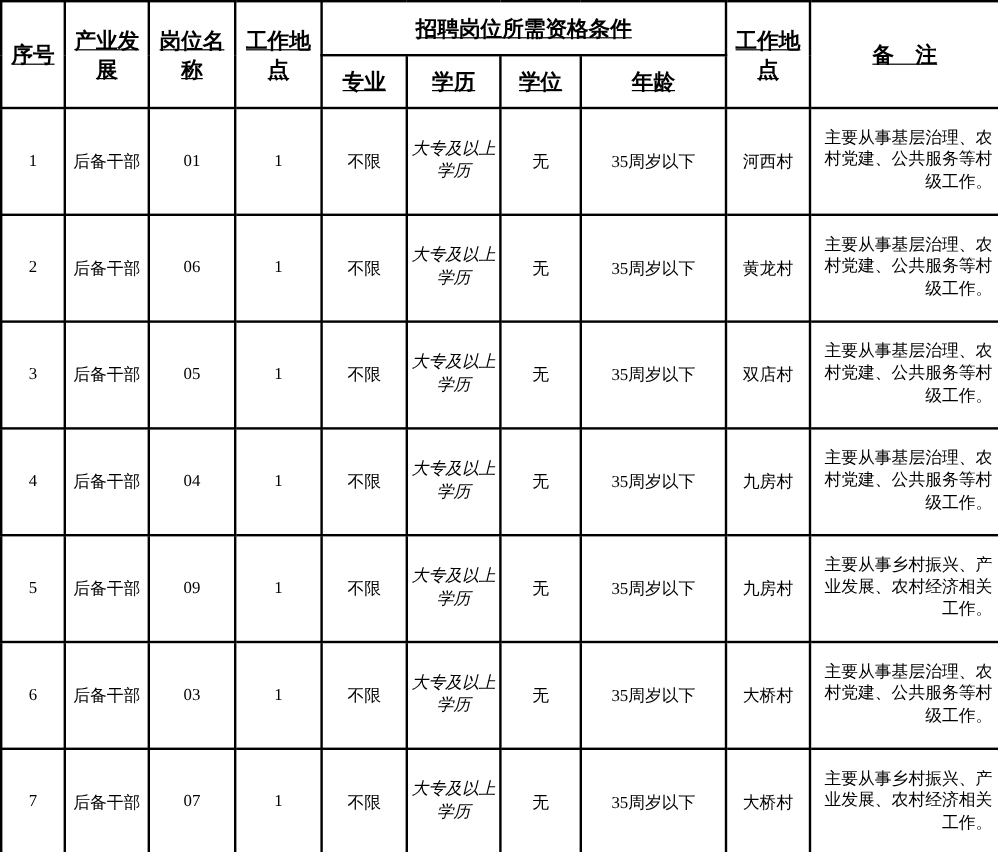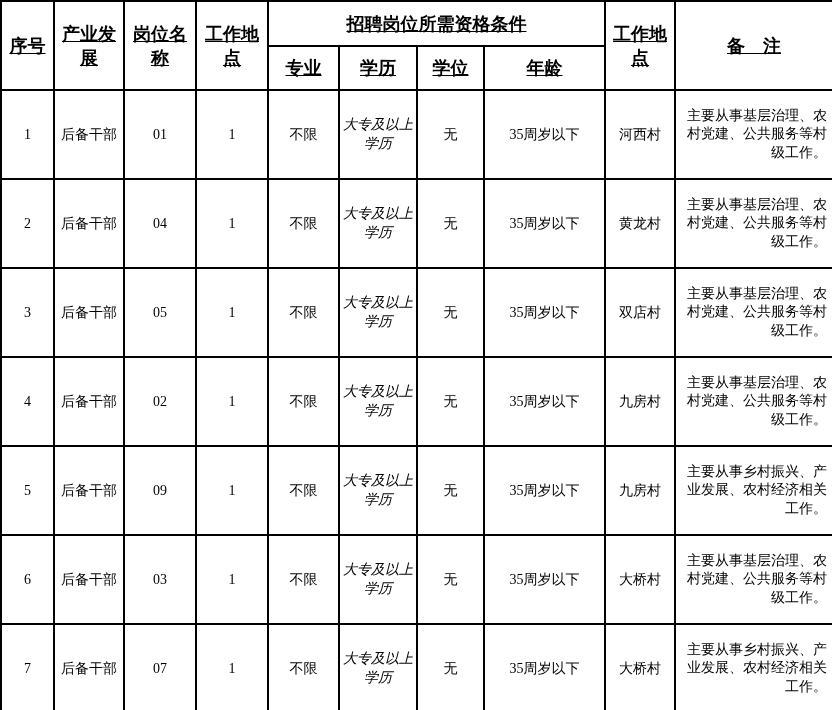--- a/index.html
+++ b/index.html
@@ -97,21 +97,21 @@
       <td>不限</td>
       <td class="edu-cell">大专及以上学历</td>
       <td>无</td>
       <td>35周岁以下</td>
       <td>河西村</td>
       <td class="remark-cell">主要从事基层治理、农村党建、公共服务等村级工作。</td>
     </tr>
     <tr>
       <td>2</td>
       <td>后备干部</td>
-      <td>04</td>
+      <td>06</td>
       <td>1</td>
       <td>不限</td>
       <td class="edu-cell">大专及以上学历</td>
       <td>无</td>
       <td>35周岁以下</td>
       <td>黄龙村</td>
       <td class="remark-cell">主要从事基层治理、农村党建、公共服务等村级工作。</td>
     </tr>
     <tr>
       <td>3</td>
@@ -121,21 +121,21 @@
       <td>不限</td>
       <td class="edu-cell">大专及以上学历</td>
       <td>无</td>
       <td>35周岁以下</td>
       <td>双店村</td>
       <td class="remark-cell">主要从事基层治理、农村党建、公共服务等村级工作。</td>
     </tr>
     <tr>
       <td>4</td>
       <td>后备干部</td>
-      <td>02</td>
+      <td>04</td>
       <td>1</td>
       <td>不限</td>
       <td class="edu-cell">大专及以上学历</td>
       <td>无</td>
       <td>35周岁以下</td>
       <td>九房村</td>
       <td class="remark-cell">主要从事基层治理、农村党建、公共服务等村级工作。</td>
     </tr>
     <tr>
       <td>5</td>

